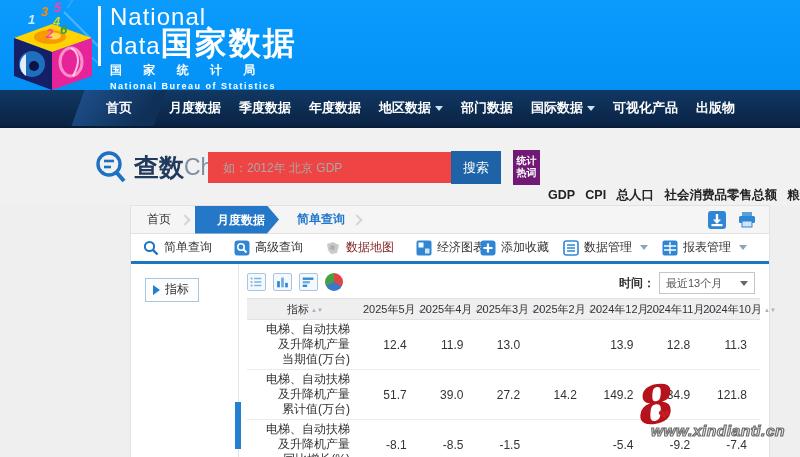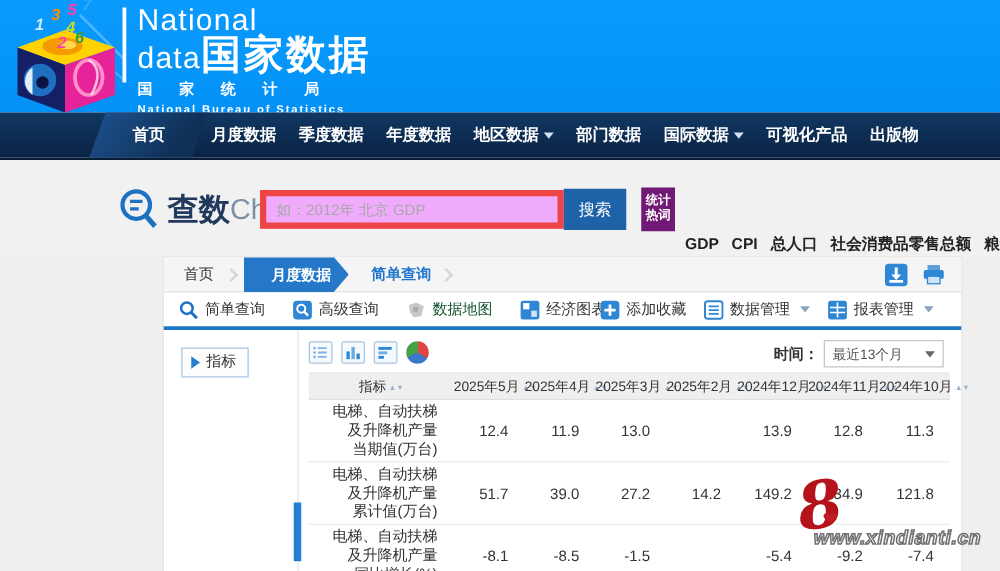--- a/index.html
+++ b/index.html
@@ -31,21 +31,21 @@
   .nav-item span { position:relative; }
   .ncaret { display:inline-block; width:0; height:0; border-left:4px solid transparent;
     border-right:4px solid transparent; border-top:5px solid #cfe2f5; margin-left:4px; vertical-align:middle; }
 
   
   .search-strip { position:absolute; left:0; top:128px; width:800px; height:77px; background:#f1f1f2;padding-left:48px; }
   .chashu { position:absolute; left:94px; top:22px; display:flex; align-items:center; }
   .chashu-cn { font-size:25px; font-weight:bold; color:#21395c; margin-left:6px; }
   .chashu-latin { font-size:23px; color:#7d8fa2; }
   .search-box { position:absolute; left:208px; top:24px; width:243px; height:31px;
-    border:5px solid #ef4444; background:#f0abfc; padding:0 8px; font-size:12px; color:#333; outline:none; }
+    border:7px solid #ef4444; background:#ef4444; padding:0 8px; font-size:12px; color:#333; outline:none; }
   .search-box::placeholder { color:#a8a8a8; }
   .search-btn { position:absolute; left:451px; top:23px; width:50px; height:33px; border:none;
     background:#1e63a7; color:#fff; font-size:13px; cursor:pointer; font-family:inherit; }
   .hot-badge { position:absolute; left:513px; top:22px; width:27px; height:35px; background:#701a75;
     color:#fff; font-size:10px; line-height:12px; text-align:center; padding-top:5px; font-weight:bold; }
   .hot-words { position:absolute; left:548px; top:22px; width:245px; font-size:12.5px; font-weight:bold;
     color:#222; line-height:18px; white-space:pre; }
   .hot-words div { cursor:pointer; }
 
   
@@ -63,21 +63,21 @@
     padding:0 14px 0 22px; clip-path:polygon(0 0,calc(100% - 12px) 0,100% 50%,calc(100% - 12px) 100%,0 100%);
     margin-right:10px; cursor:pointer; }
   .crumb-query { font-size:12px; color:#2277cc; font-weight:bold; padding:0 8px; cursor:pointer; }
   .strip-icons { position:absolute; right:12px; top:4px; display:flex; gap:10px; }
   .icon-btn { width:20px; height:20px; cursor:pointer; }
 
   
   .toolbar { height:30px; display:flex; align-items:center; border-bottom:3px solid #1c76c4;
     padding:0 12px; position:relative; }
   .tool { display:flex; align-items:center; gap:5px; margin-right:22px; font-size:12px; color:#333; cursor:pointer; }
-  .tool.disabled { color:#14532d; cursor:default; }
+  .tool.disabled { color:#7f1d1d; cursor:default; }
   .tool-right { position:absolute; right:8px; display:flex; align-items:center; }
   .tool-right .tool { margin-right:14px; }
   .dcaret { width:0; height:0; border-left:4px solid transparent; border-right:4px solid transparent;
     border-top:5px solid #8aa4bd; margin-left:3px; }
   .sq16 { width:16px; height:16px; border-radius:3px; display:flex; align-items:center;
     justify-content:center; flex:0 0 16px; }
 
   
   .body-row { display:flex; height:220px; }
   .sidebar { width:108px; border-right:1px solid #e5e5e5; position:relative; }

